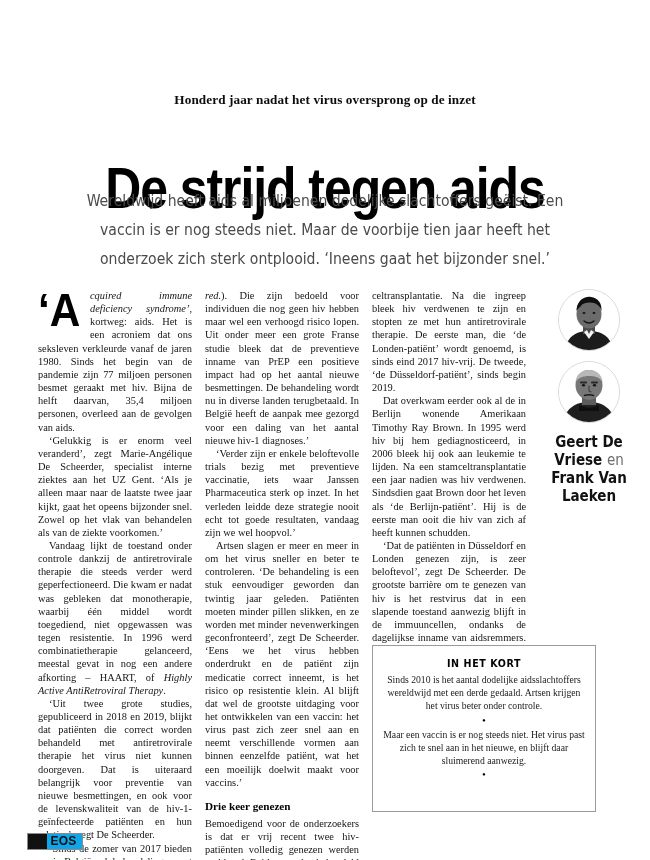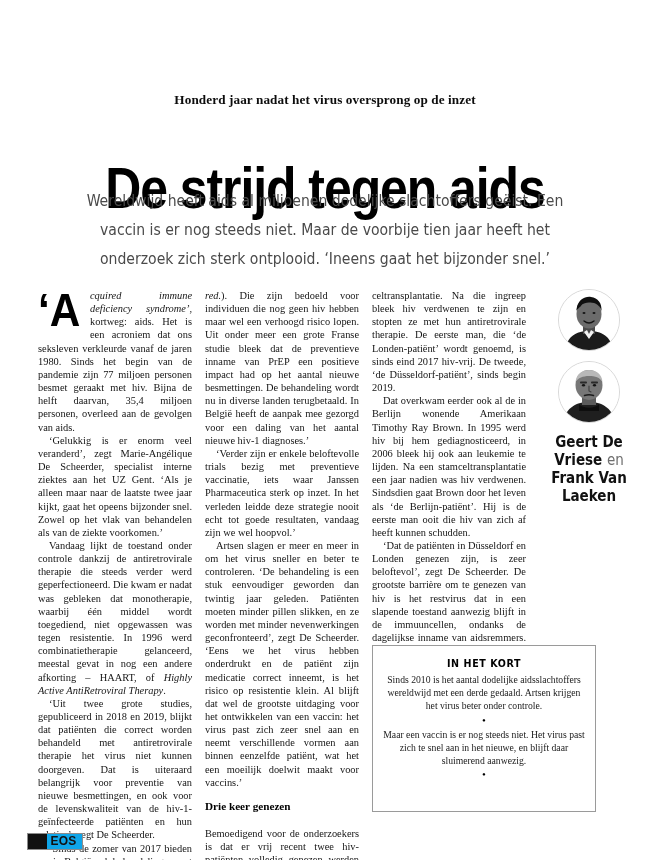--- a/index.html
+++ b/index.html
@@ -113,21 +113,21 @@
   }
 
   .it { font-style: italic; }
 
   .subhead {
     font-family: "Liberation Serif", serif;
     font-weight: bold;
     font-size: 11.2px;
     line-height: 14px;
     margin-top: 10px;
-    margin-bottom: 14px;
+    margin-bottom: 4px;
     color: #000000;
   }
 
   
   .rail {
     position: absolute;
     top: 289px;
     left: 540px;
     width: 98px;
     text-align: center;

